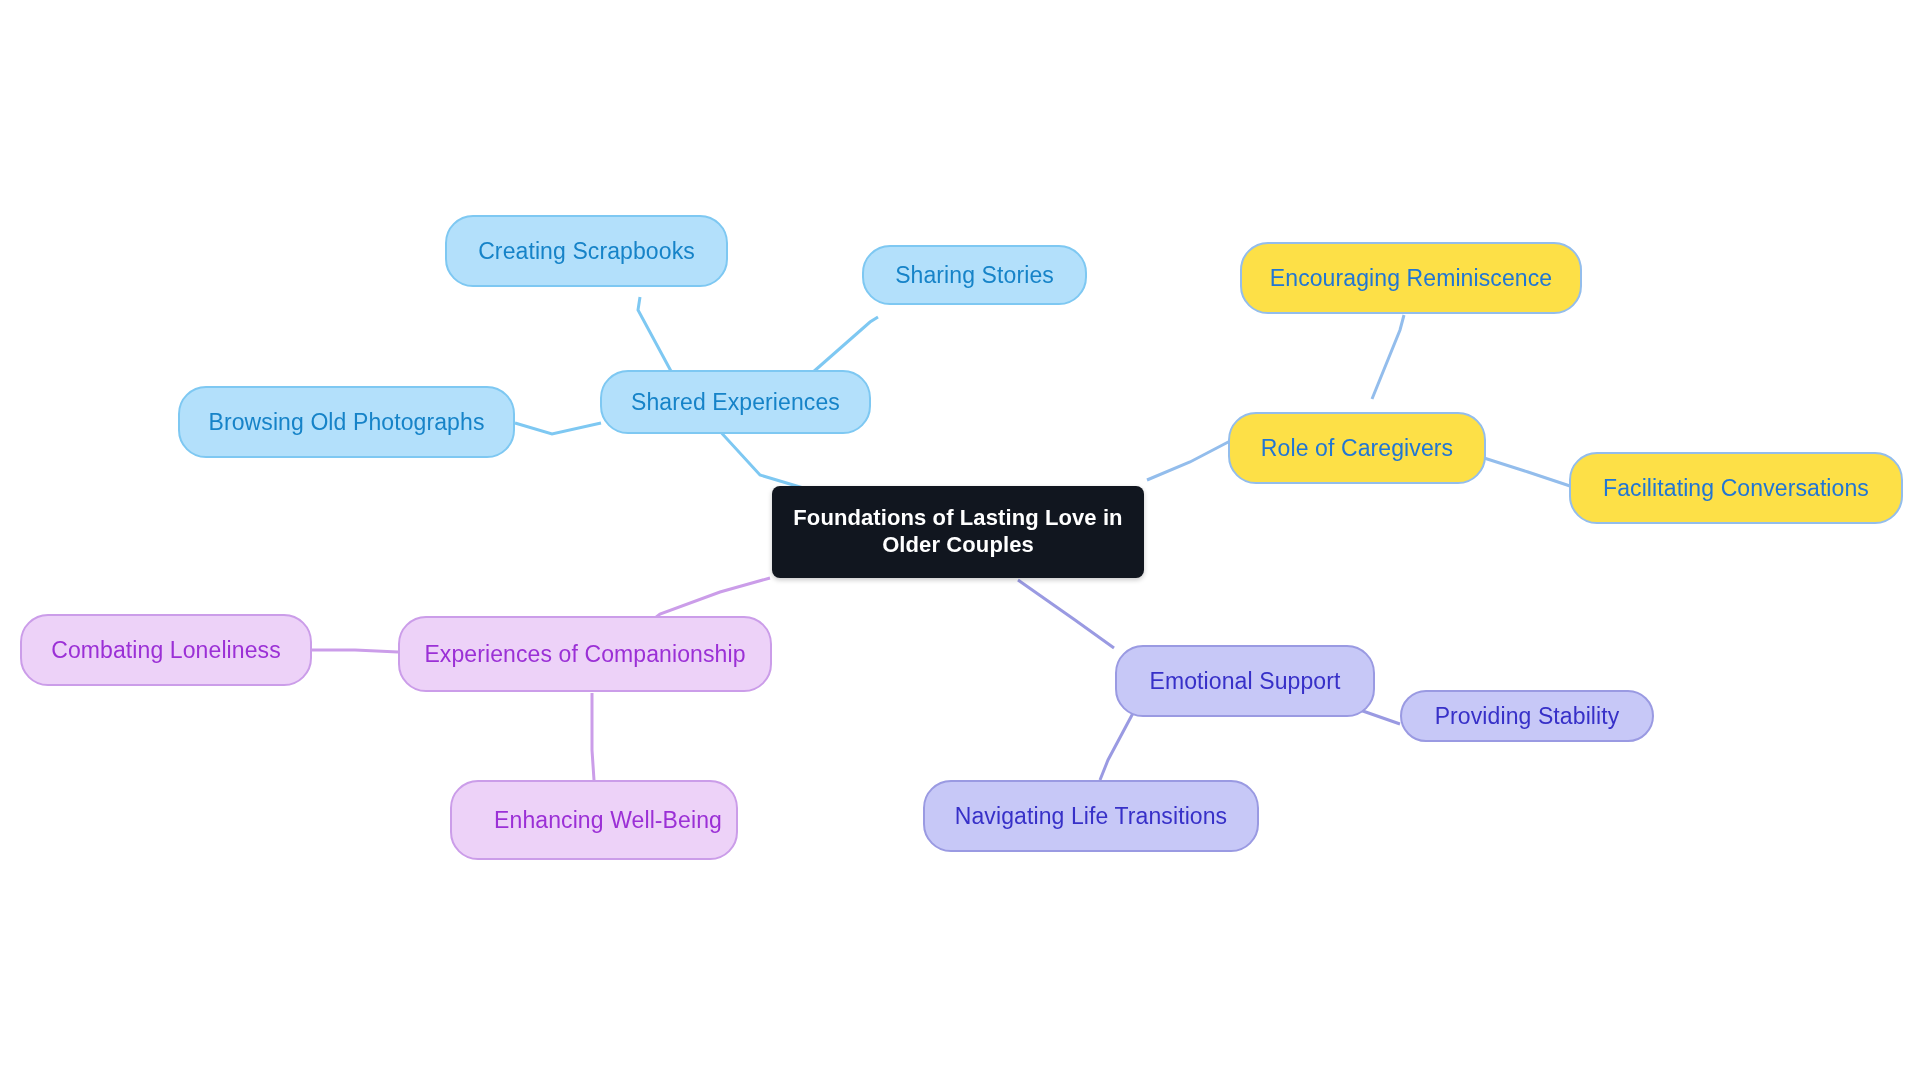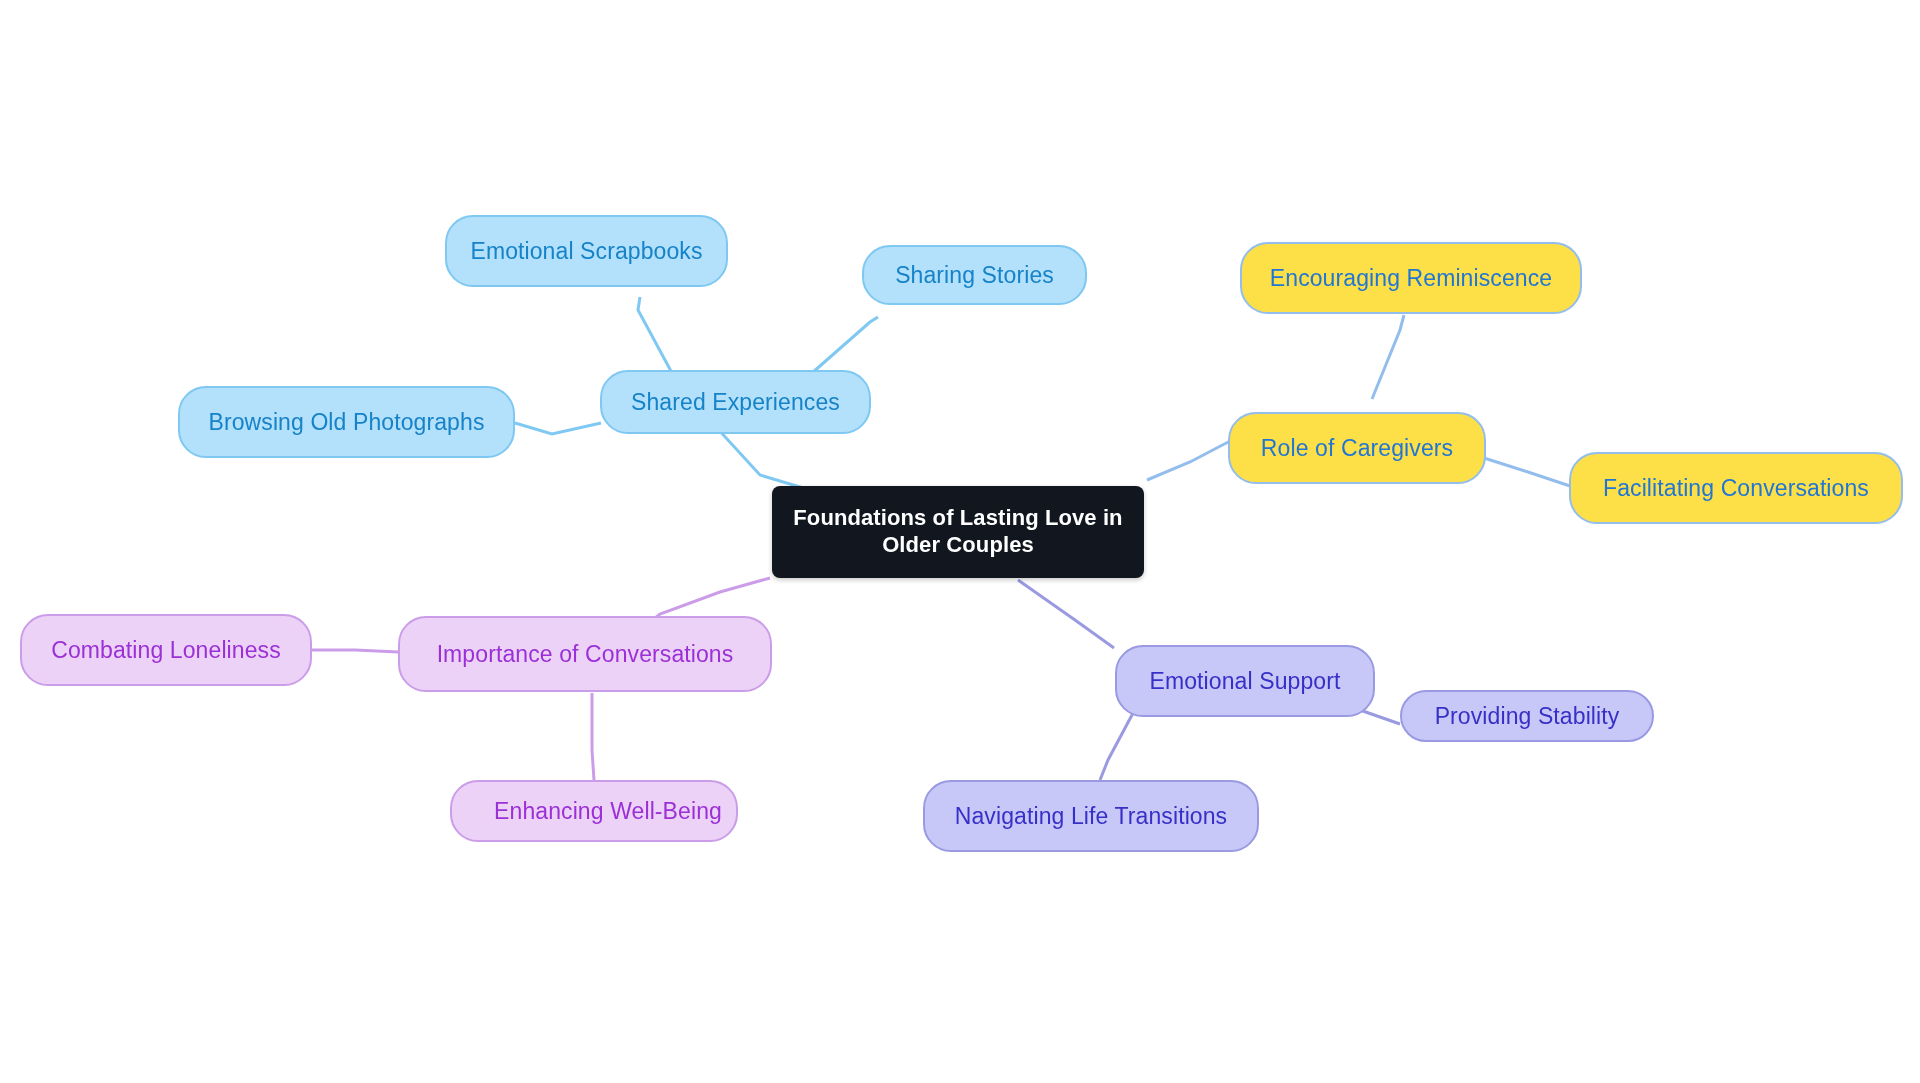--- a/index.html
+++ b/index.html
@@ -88,37 +88,37 @@
     <path d="M 398 652 L 355 650 L 312 650" fill="none" stroke="#cb9de9" stroke-width="3"></path>
 
     <path d="M 592 693 L 592 750 L 594 780" fill="none" stroke="#cb9de9" stroke-width="3"></path>
   </svg>
 
   <div class="node root" style="left:772px; top:486px; width:372px; height:92px;">Foundations of Lasting Love in
 Older Couples</div>
 
   <div class="node branch c-sky" style="left:600px; top:370px; width:271px; height:64px;">Shared Experiences</div>
 
-  <div class="node leaf c-sky" style="left:445px; top:215px; width:283px; height:72px;">Emotional Scrapbooks</div>
+  <div class="node leaf c-sky" style="left:445px; top:215px; width:283px; height:72px;">Creating Scrapbooks</div>
 
   <div class="node leaf c-sky" style="left:862px; top:245px; width:225px; height:60px;">Sharing Stories</div>
 
   <div class="node leaf c-sky" style="left:178px; top:386px; width:337px; height:72px;">Browsing Old Photographs</div>
 
   <div class="node branch c-blue" style="left:1228px; top:396px; width:258px; height:72px;margin-top:16px;">Role of Caregivers</div>
 
   <div class="node leaf c-blue" style="left:1240px; top:242px; width:342px; height:72px;">Encouraging Reminiscence</div>
 
   <div class="node leaf c-blue" style="left:1569px; top:452px; width:334px; height:72px;">Facilitating Conversations</div>
 
   <div class="node branch c-indigo" style="left:1115px; top:645px; width:260px; height:72px;">Emotional Support</div>
 
   <div class="node leaf c-indigo" style="left:1400px; top:690px; width:254px; height:52px;">Providing Stability</div>
 
   <div class="node leaf c-indigo" style="left:913px; top:780px; width:336px; height:72px;margin-left:10px;">Navigating Life Transitions</div>
 
-  <div class="node branch c-pink" style="left:398px; top:616px; width:374px; height:76px;">Importance of Conversations</div>
+  <div class="node branch c-pink" style="left:398px; top:616px; width:374px; height:76px;">Experiences of Companionship</div>
 
   <div class="node leaf c-pink" style="left:20px; top:614px; width:292px; height:72px;">Combating Loneliness</div>
 
-  <div class="node leaf c-pink" style="left:450px; top:780px; width:288px; height:62px;padding-left:28px;">Enhancing Well-Being</div>
+  <div class="node leaf c-pink" style="left:450px; top:780px; width:288px; height:80px;padding-left:28px;">Enhancing Well-Being</div>
 
 </div>
 
 </body></html>

